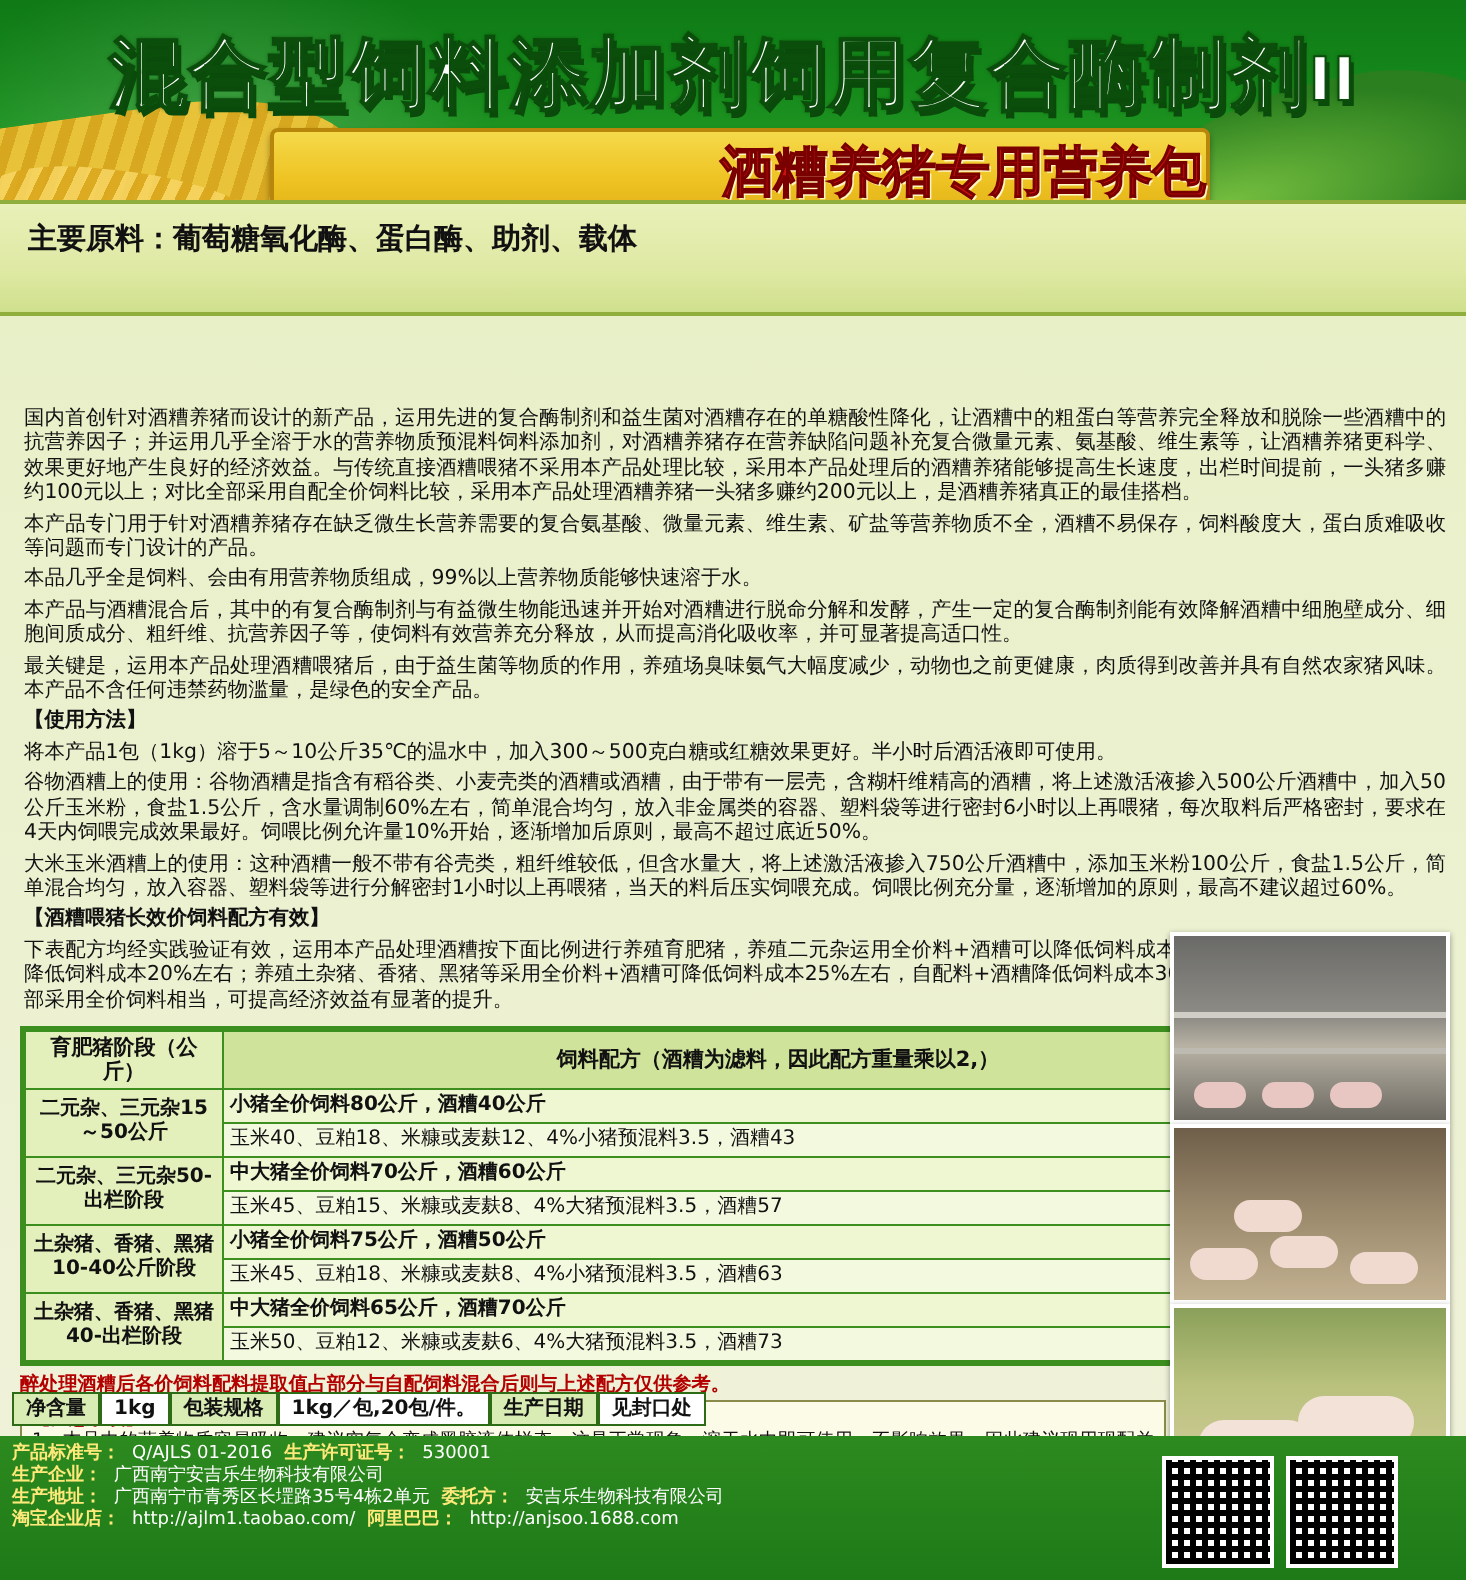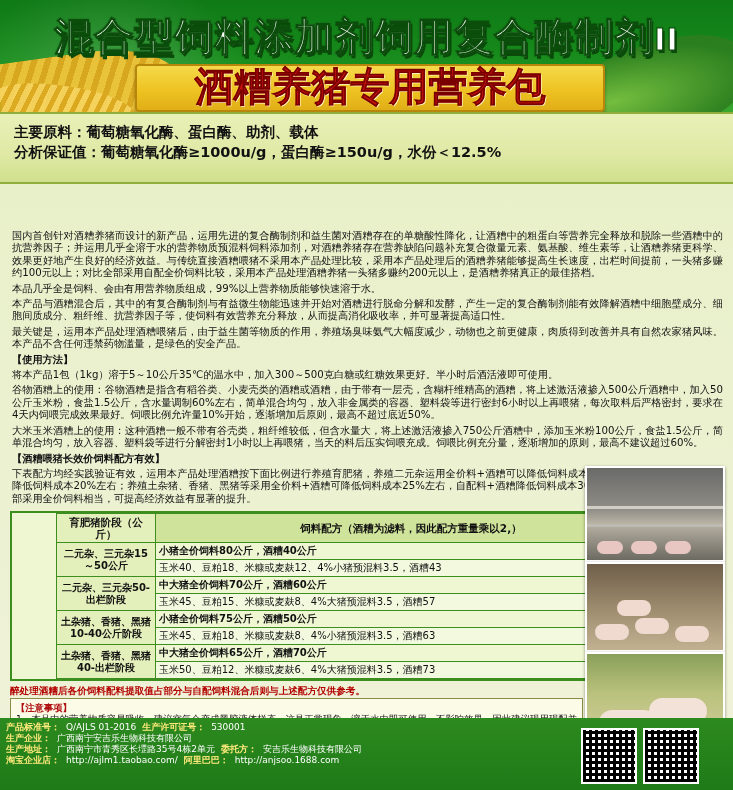--- a/index.html
+++ b/index.html
@@ -12,21 +12,21 @@
   }
   .page{
     position:relative;
     width:733px;height:790px;
     background:linear-gradient(180deg,#1b7a1b 0%,#1e8a23 6%,#2f9b2f 10%,#bfe08a 13%,#d8eba0 16%,#e8f0c8 20%,#f0f2da 100%);
     box-sizing:border-box;
     overflow:hidden;
   }
   
   .head{
-    position:relative;height:112px;
+    position:relative;height:100px;
     background:linear-gradient(180deg,#0f7a16 0%,#15871a 40%,#1d9321 65%,#3aa62e 100%);
     overflow:hidden;
     padding-left:16px;
   }
   .head:before{
     content:"";position:absolute;left:-40px;top:-30px;width:300px;height:200px;
     background:radial-gradient(ellipse at center,rgba(255,255,255,.18),rgba(255,255,255,0) 65%);
   }
   .corn{
     position:absolute;left:0;top:52px;width:180px;height:78px;
@@ -58,27 +58,27 @@
     font-family:"DejaVu Sans","Liberation Sans",sans-serif;
   }
   .title1 .tail{font-size:30px;}
   .title2wrap{
     position:absolute;left:135px;top:64px;width:466px;height:44px;
     background:linear-gradient(180deg,#f5d94a,#eec322 55%,#e0ae17);
     border:2px solid #b8860b;border-radius:4px;
     box-shadow:0 2px 3px rgba(0,0,0,.35);
   }
   .title2{
-    text-align:center;line-height:42px;font-size:39px;font-weight:bold;
+    text-align:right;line-height:42px;font-size:27px;font-weight:bold;
     color:#cc1111;-webkit-text-stroke:.6px #7a0000;
     text-shadow:1px 1px 0 #fff6c0;
   }
   
   .band{
-    position:relative;margin:0;padding:8px 10px 8px 14px;height:72px;
+    position:relative;margin:0;padding:8px 10px 8px 14px;height:58px;
     background:linear-gradient(180deg,#e9f0b8,#dfe9a4 60%,#cfe08d);
     border-top:2px solid #8fae3c;border-bottom:2px solid #8fae3c;
     box-sizing:border-box;
   }
   .band .l1{font-size:14.5px;color:#111;font-weight:bold;line-height:20px;}
   .band .l2{font-size:14.5px;color:#111;font-weight:bold;line-height:20px;}
   .netw{
     position:absolute;right:14px;top:14px;font-size:21px;font-weight:bold;color:#111;
   }
   
@@ -90,21 +90,20 @@
     margin-top:40px;
   }
   .body p{margin:0 0 3px 0;}
   .body .sec{font-weight:bold;}
   .body .sec2{font-weight:bold;margin-top:2px;}
   
   .tablewrap{
     margin:6px 64px 4px 10px;
     border:2px solid #3c8f1e;background:#eef7d2;
     box-sizing:border-box;
-    padding-left:44px;
   }
   table{border-collapse:collapse;width:100%;font-size:10px;}
   th,td{border:1px solid #3c8f1e;padding:2px 3px;color:#111;line-height:12px;}
   thead th{background:#cfe39a;font-weight:bold;text-align:center;font-size:10.5px;}
   .cstage{width:92px;text-align:center;font-weight:bold;background:#e4f0bb;}
   .cform{font-weight:bold;}
   .rowalt td{background:#f3f9df;}
   
   .notes{
     margin:2px 150px 0 10px;
@@ -173,25 +172,25 @@
     <div class="title1">
       <span>混合型饲料添加剂饲用复合酶制剂</span><span class="tail">II</span>
     </div>
     <div class="title2wrap">
       <div class="title2">酒糟养猪专用营养包</div>
     </div>
   </div>
 
   <div class="band">
     <div class="l1">主要原料：葡萄糖氧化酶、蛋白酶、助剂、载体</div>
-    <div class="l2">分析保证值：葡萄糖氧化酶≥1000u/g，蛋白酶≥150u/g，水份＜12.5%</div>
   </div>
 
   <div class="body">
     <p>国内首创针对酒糟养猪而设计的新产品，运用先进的复合酶制剂和益生菌对酒糟存在的单糖酸性降化，让酒糟中的粗蛋白等营养完全释放和脱除一些酒糟中的抗营养因子；并运用几乎全溶于水的营养物质预混料饲料添加剂，对酒糟养猪存在营养缺陷问题补充复合微量元素、氨基酸、维生素等，让酒糟养猪更科学、效果更好地产生良好的经济效益。与传统直接酒糟喂猪不采用本产品处理比较，采用本产品处理后的酒糟养猪能够提高生长速度，出栏时间提前，一头猪多赚约100元以上；对比全部采用自配全价饲料比较，采用本产品处理酒糟养猪一头猪多赚约200元以上，是酒糟养猪真正的最佳搭档。</p>
+    <p>本产品专门用于针对酒糟养猪存在缺乏微生长营养需要的复合氨基酸、微量元素、维生素、矿盐等营养物质不全，酒糟不易保存，饲料酸度大，蛋白质难吸收等问题而专门设计的产品。</p>
     <p>本品几乎全是饲料、会由有用营养物质组成，99%以上营养物质能够快速溶于水。</p>
     <p>本产品与酒糟混合后，其中的有复合酶制剂与有益微生物能迅速并开始对酒糟进行脱命分解和发酵，产生一定的复合酶制剂能有效降解酒糟中细胞壁成分、细胞间质成分、粗纤维、抗营养因子等，使饲料有效营养充分释放，从而提高消化吸收率，并可显著提高适口性。</p>
     <p>最关键是，运用本产品处理酒糟喂猪后，由于益生菌等物质的作用，养殖场臭味氨气大幅度减少，动物也之前更健康，肉质得到改善并具有自然农家猪风味。本产品不含任何违禁药物滥量，是绿色的安全产品。</p>
     <p class="sec2">【使用方法】</p>
     <p>将本产品1包（1kg）溶于5～10公斤35℃的温水中，加入300～500克白糖或红糖效果更好。半小时后酒活液即可使用。</p>
     <p>谷物酒糟上的使用：谷物酒糟是指含有稻谷类、小麦壳类的酒糟或酒糟，由于带有一层壳，含糊杆维精高的酒糟，将上述激活液掺入500公斤酒糟中，加入50公斤玉米粉，食盐1.5公斤，含水量调制60%左右，简单混合均匀，放入非金属类的容器、塑料袋等进行密封6小时以上再喂猪，每次取料后严格密封，要求在4天内饲喂完成效果最好。饲喂比例允许量10%开始，逐渐增加后原则，最高不超过底近50%。</p>
     <p>大米玉米酒糟上的使用：这种酒糟一般不带有谷壳类，粗纤维较低，但含水量大，将上述激活液掺入750公斤酒糟中，添加玉米粉100公斤，食盐1.5公斤，简单混合均匀，放入容器、塑料袋等进行分解密封1小时以上再喂猪，当天的料后压实饲喂充成。饲喂比例充分量，逐渐增加的原则，最高不建议超过60%。</p>
     <p class="sec2">【酒糟喂猪长效价饲料配方有效】</p>
     <p>下表配方均经实践验证有效，运用本产品处理酒糟按下面比例进行养殖育肥猪，养殖二元杂运用全价料+酒糟可以降低饲料成本15%左右，自配料+酒糟可以降低饲料成本20%左右；养殖土杂猪、香猪、黑猪等采用全价料+酒糟可降低饲料成本25%左右，自配料+酒糟降低饲料成本30%左右，且生长速度几乎与全部采用全价饲料相当，可提高经济效益有显著的提升。</p>
   </div>
@@ -263,20 +262,28 @@
     <div class="pig" style="left:88px;bottom:8px;"></div>
     <div class="pig" style="left:30px;bottom:34px;"></div>
   </div>
 
   <div class="photo" id="photo-bigpig">
     <div class="pig" style="left:12px;bottom:14px;"></div>
     <div class="pig" style="left:62px;bottom:26px;"></div>
   </div>
 
   <div class="footer">
+    <div class="specrow">
+      <span class="cell lbl">净含量</span>
+      <span class="cell">1kg</span>
+      <span class="cell lbl">包装规格</span>
+      <span class="cell">1kg／包,20包/件。</span>
+      <span class="cell lbl">生产日期</span>
+      <span class="cell">见封口处</span>
+    </div>
 
     <div class="fleft">
       <div class="fline">
         <span class="k">产品标准号：</span>
         <span>Q/AJLS 01-2016</span>
         <span class="k">生产许可证号：</span>
         <span>530001</span>
       </div>
       <div class="fline">
         <span class="k">生产企业：</span>

